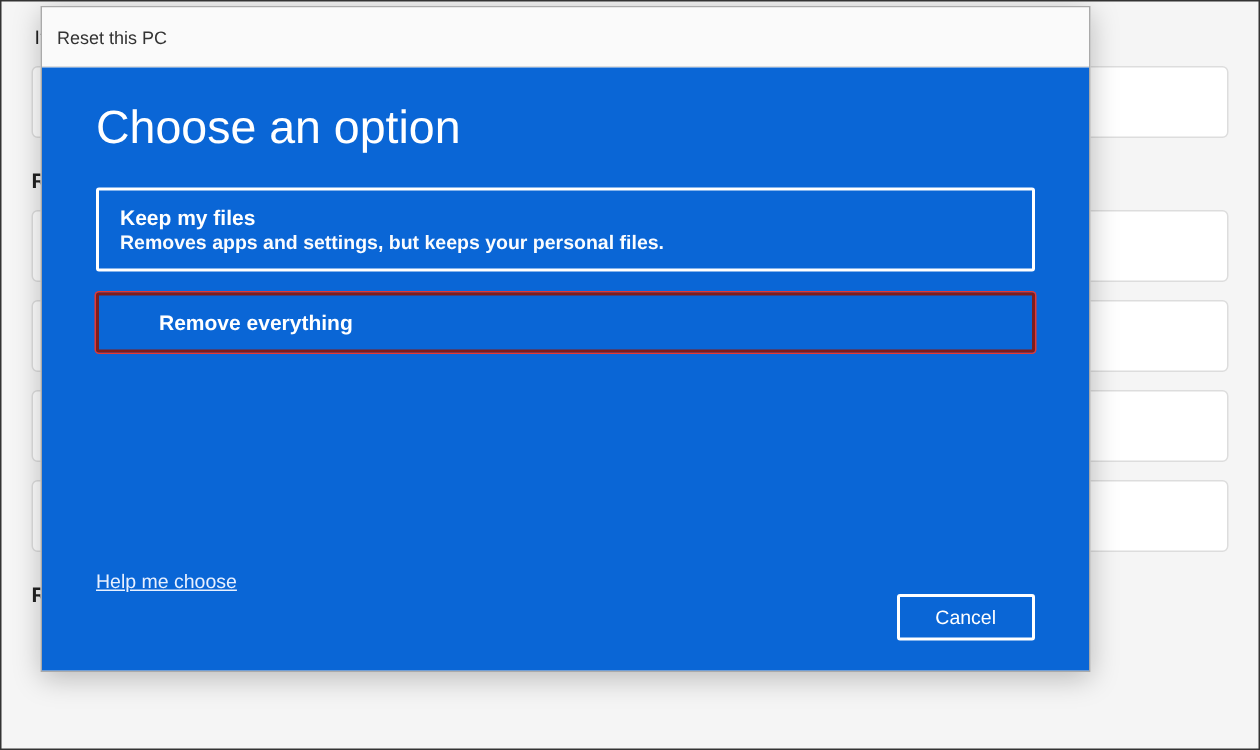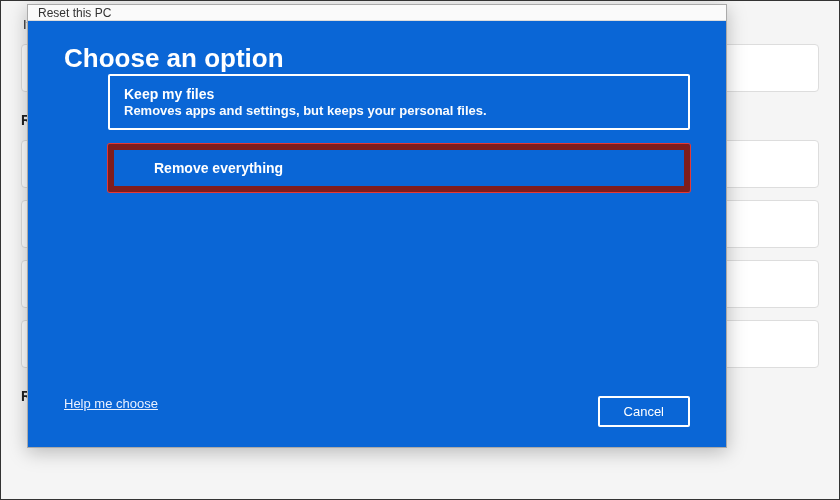--- a/index.html
+++ b/index.html
@@ -77,52 +77,52 @@
       left: 26px;
       width: 700px;
       height: 444px;
       background: #fff;
       border: 1px solid #aaa;
       box-shadow: 0 4px 18px rgba(0,0,0,.25);
       display: flex;
       flex-direction: column;
     }
     .dialog-titlebar {
-      height: 16px;
+      height: 40px;
       padding: 0 10px;
       font-size: 12px;
       color: #333;
       display: flex;
       align-items: center;
       border-bottom: 1px solid #ddd;
       background: #fafafa;
     }
     .dialog-body {
       flex: 1;
       background: #0a66d6;
       color: #fff;
       padding: 22px 36px 20px 36px;
       position: relative;
       display: flex;
       flex-direction: column;
     }
     .dialog-heading {
-      font-size: 26px;
-      font-weight: 700;
+      font-size: 31px;
+      font-weight: 400;
+      margin-bottom: 22px;
     }
     .option-card {
       border: 2px solid #fff;
       border-radius: 2px;
       padding: 10px 14px;
       margin-bottom: 14px;
       cursor: pointer;
-      margin-left: 44px;
     }
     .option-card.highlighted {
-      border: 6px solid #7f1d1d;
+      border: 2px solid #7f1d1d;
       box-shadow: 0 0 0 1px #e53935;
       padding-left: 40px;
     }
     .option-title {
       font-size: 14px;
       font-weight: 600;
     }
     .option-desc {
       font-size: 13px;
       font-weight: 700;
@@ -142,20 +142,21 @@
       color: #e8f0ff;
     }
     .cancel-button {
       border: 2px solid #fff;
       background: transparent;
       color: #fff;
       padding: 6px 24px;
       font-size: 13px;
       cursor: pointer;
       border-radius: 2px;
+      margin-top: 16px;
     }
   </style>
 </head>
 <body>
 
 <div class="background-page">
   <div class="bg-text">If</div>
   <div class="bg-row"></div>
   <div class="bg-section-label">R</div>
   <div class="bg-row"></div>

